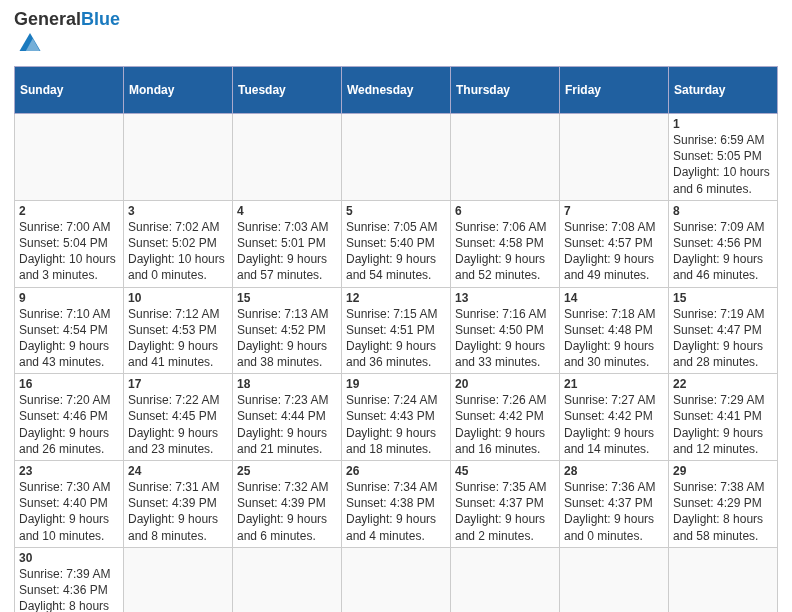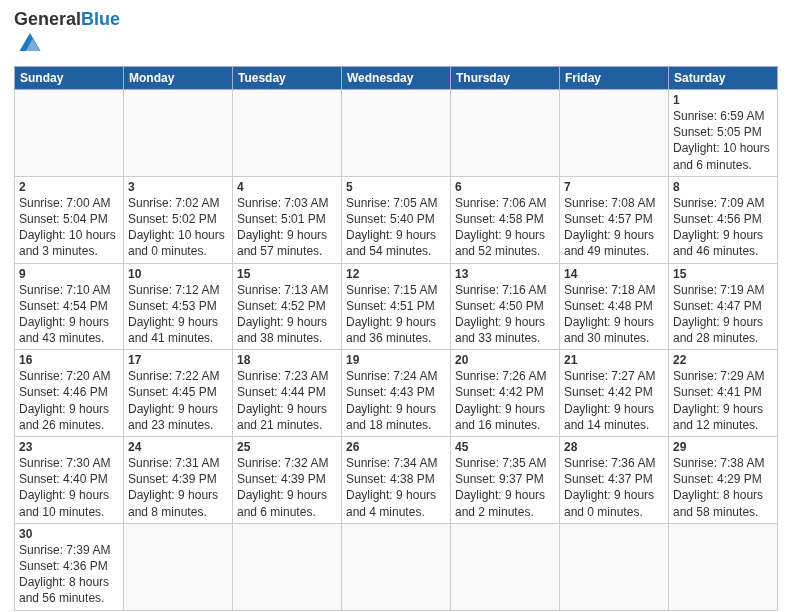--- a/index.html
+++ b/index.html
@@ -56,21 +56,21 @@
     .calendar {
       width: 100%;
       border-collapse: collapse;
       flex: 1;
     }
     .calendar thead tr th {
       background: #2060a0;
       color: #fff;
       font-size: 12px;
       font-weight: bold;
-      padding: 4px 5px;
+      padding: 16px 5px;
       border: 1px solid #aac;
       text-align: left;
     }
     .calendar tbody tr td {
       border: 1px solid #ccc;
       vertical-align: top;
       padding: 3px 4px;
       font-size: 9.5px;
       color: #333;
       width: calc(100% / 7);
@@ -298,21 +298,21 @@
           </td>
           <td>
             <span class="day-number">26</span>
             <div class="day-info">Sunrise: 7:34 AM
 Sunset: 4:38 PM
 Daylight: 9 hours and 4 minutes.</div>
           </td>
           <td>
             <span class="day-number">45</span>
             <div class="day-info">Sunrise: 7:35 AM
-Sunset: 9:37 PM
+Sunset: 4:37 PM
 Daylight: 9 hours and 2 minutes.</div>
           </td>
           <td>
             <span class="day-number">28</span>
             <div class="day-info">Sunrise: 7:36 AM
 Sunset: 4:37 PM
 Daylight: 9 hours and 0 minutes.</div>
           </td>
           <td>
             <span class="day-number">29</span>

